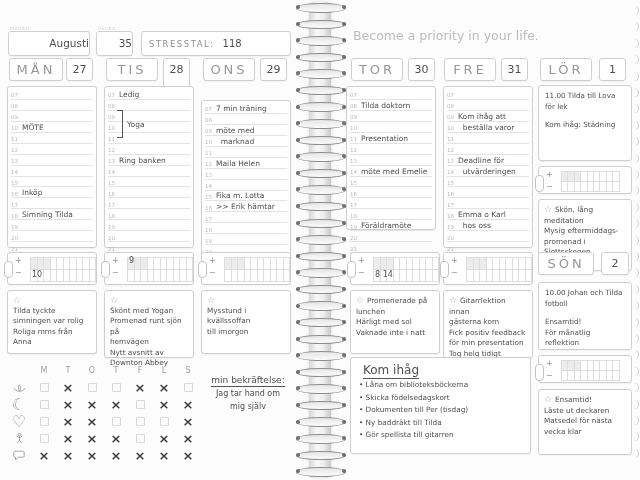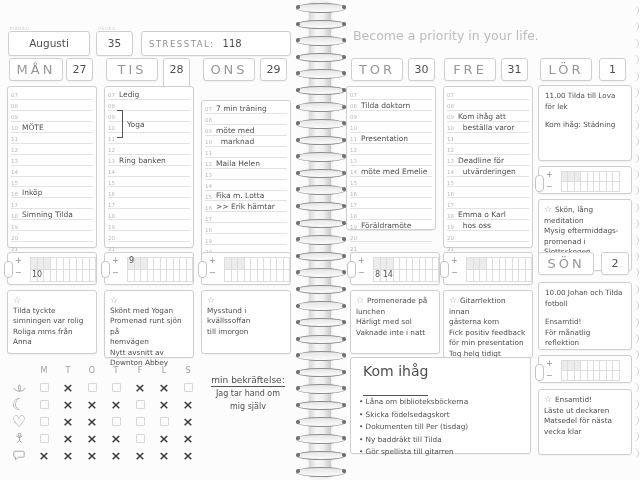--- a/index.html
+++ b/index.html
@@ -2,21 +2,21 @@
 <html><head>
 <meta charset="utf-8">
 <style>
   html,body{margin:0;padding:0}
   body{width:640px;height:480px;position:relative;background:#fcfcfc;font-family:"DejaVu Sans",sans-serif;overflow:hidden}
   .box{position:absolute;background:#fff;border:1px solid #cfcfcf;border-radius:3px;box-shadow:0 1px 1px rgba(0,0,0,.04);box-sizing:border-box}
   .hand{color:#4e4e4e}
   .dayname{font-size:13px;letter-spacing:3px;color:#979797;text-align:center;line-height:21px;font-weight:500}
   .datebox{font-size:11px;text-align:center;line-height:21px}
   .micro{position:absolute;font-size:4.5px;color:#d4d4d4;letter-spacing:.5px}
-  .monthbox{font-size:10.5px;text-align:center;line-height:23px}
+  .monthbox{font-size:10.5px;text-align:right;line-height:23px}
   .stressbox{display:flex;align-items:center;padding-left:7px;gap:8px}
   .stressbox .lbl{font-size:8.5px;letter-spacing:1.5px;color:#8f8f8f}
   .stressbox .val{font-size:10px}
   .col{padding-top:2px}
   .hrow{position:relative;height:9.94px;border-bottom:1px solid #e3e3e3;margin:0 3px}
   .hrow .hlabel{position:absolute;left:0;bottom:0.5px;font-size:5.5px;color:#b8b8b8}
   .hrow .entry{position:absolute;left:11px;bottom:0;font-size:7.5px;white-space:pre;color:#4e4e4e}
   .bracket{position:absolute;width:5px;border-top:1.2px solid #555;border-right:1.2px solid #555;border-bottom:1.2px solid #555}
   .bracket-label{position:absolute;font-size:7.5px;color:#4e4e4e}
   .tracker{padding:0}
@@ -36,21 +36,21 @@
   .habits .hicon{color:#9a9a9a}
   .hbox{width:7px;height:7px;border:1px solid #d8d8d8;border-radius:1px}
   .hx{font-size:13px;font-weight:bold;color:#3c3c3c;line-height:10px}
   .affirm{position:absolute;left:203px;top:368px;width:90px;text-align:center}
   .affirm .t{font-size:9px;color:#4e4e4e;border-bottom:1px solid #555;display:inline-block;padding-bottom:1px}
   .affirm .l{font-size:8px;color:#4e4e4e;line-height:13px}
   .affirm .l:first-of-type{margin-top:8px}
   .rem{padding:5px 8px}
   .rem .t-row{display:flex;align-items:center;gap:4px}
   .rem .pencil{color:#9a9a9a;font-size:10px}
-  .rem .t{font-size:14px;color:#4e4e4e;border-bottom:1px solid #555;padding-bottom:16px}
+  .rem .t{font-size:12px;color:#4e4e4e;border-bottom:1px solid #555;padding-bottom:1px}
   .rem .item{font-size:7.3px;color:#4e4e4e;line-height:12.5px}
   .spiral{position:absolute;left:292px;top:2px;height:476px;width:58px;display:flex;flex-direction:column;justify-content:space-between;padding:1px 0;box-sizing:border-box;z-index:5}
   .spiral::before{content:"";position:absolute;left:17px;top:0;bottom:0;width:22px;border-radius:5px;background:linear-gradient(90deg,#d7d7d7,#f7f7f7 35%,#efefef 65%,#c9c9c9);box-shadow:0 0 4px rgba(0,0,0,.12)}
   .ring{width:50px;height:9.5px;margin:0 auto;border:1.5px solid #8e8e8e;border-radius:50%;background:linear-gradient(180deg,#e6e6e6,#fbfbfb);position:relative;box-sizing:border-box}
   .ring::before,.ring::after{content:"";position:absolute;width:4px;height:4px;border-radius:50%;background:#6e6e6e;top:1.1px}
   .ring::before{left:-1px}.ring::after{right:-1px}
   .curl{position:absolute;left:633px;width:5px;height:9px;border-right:1.5px solid #cfcfcf;border-radius:0 80% 80% 0/0 50% 50% 0}
 </style>
 </head>
 <body>

